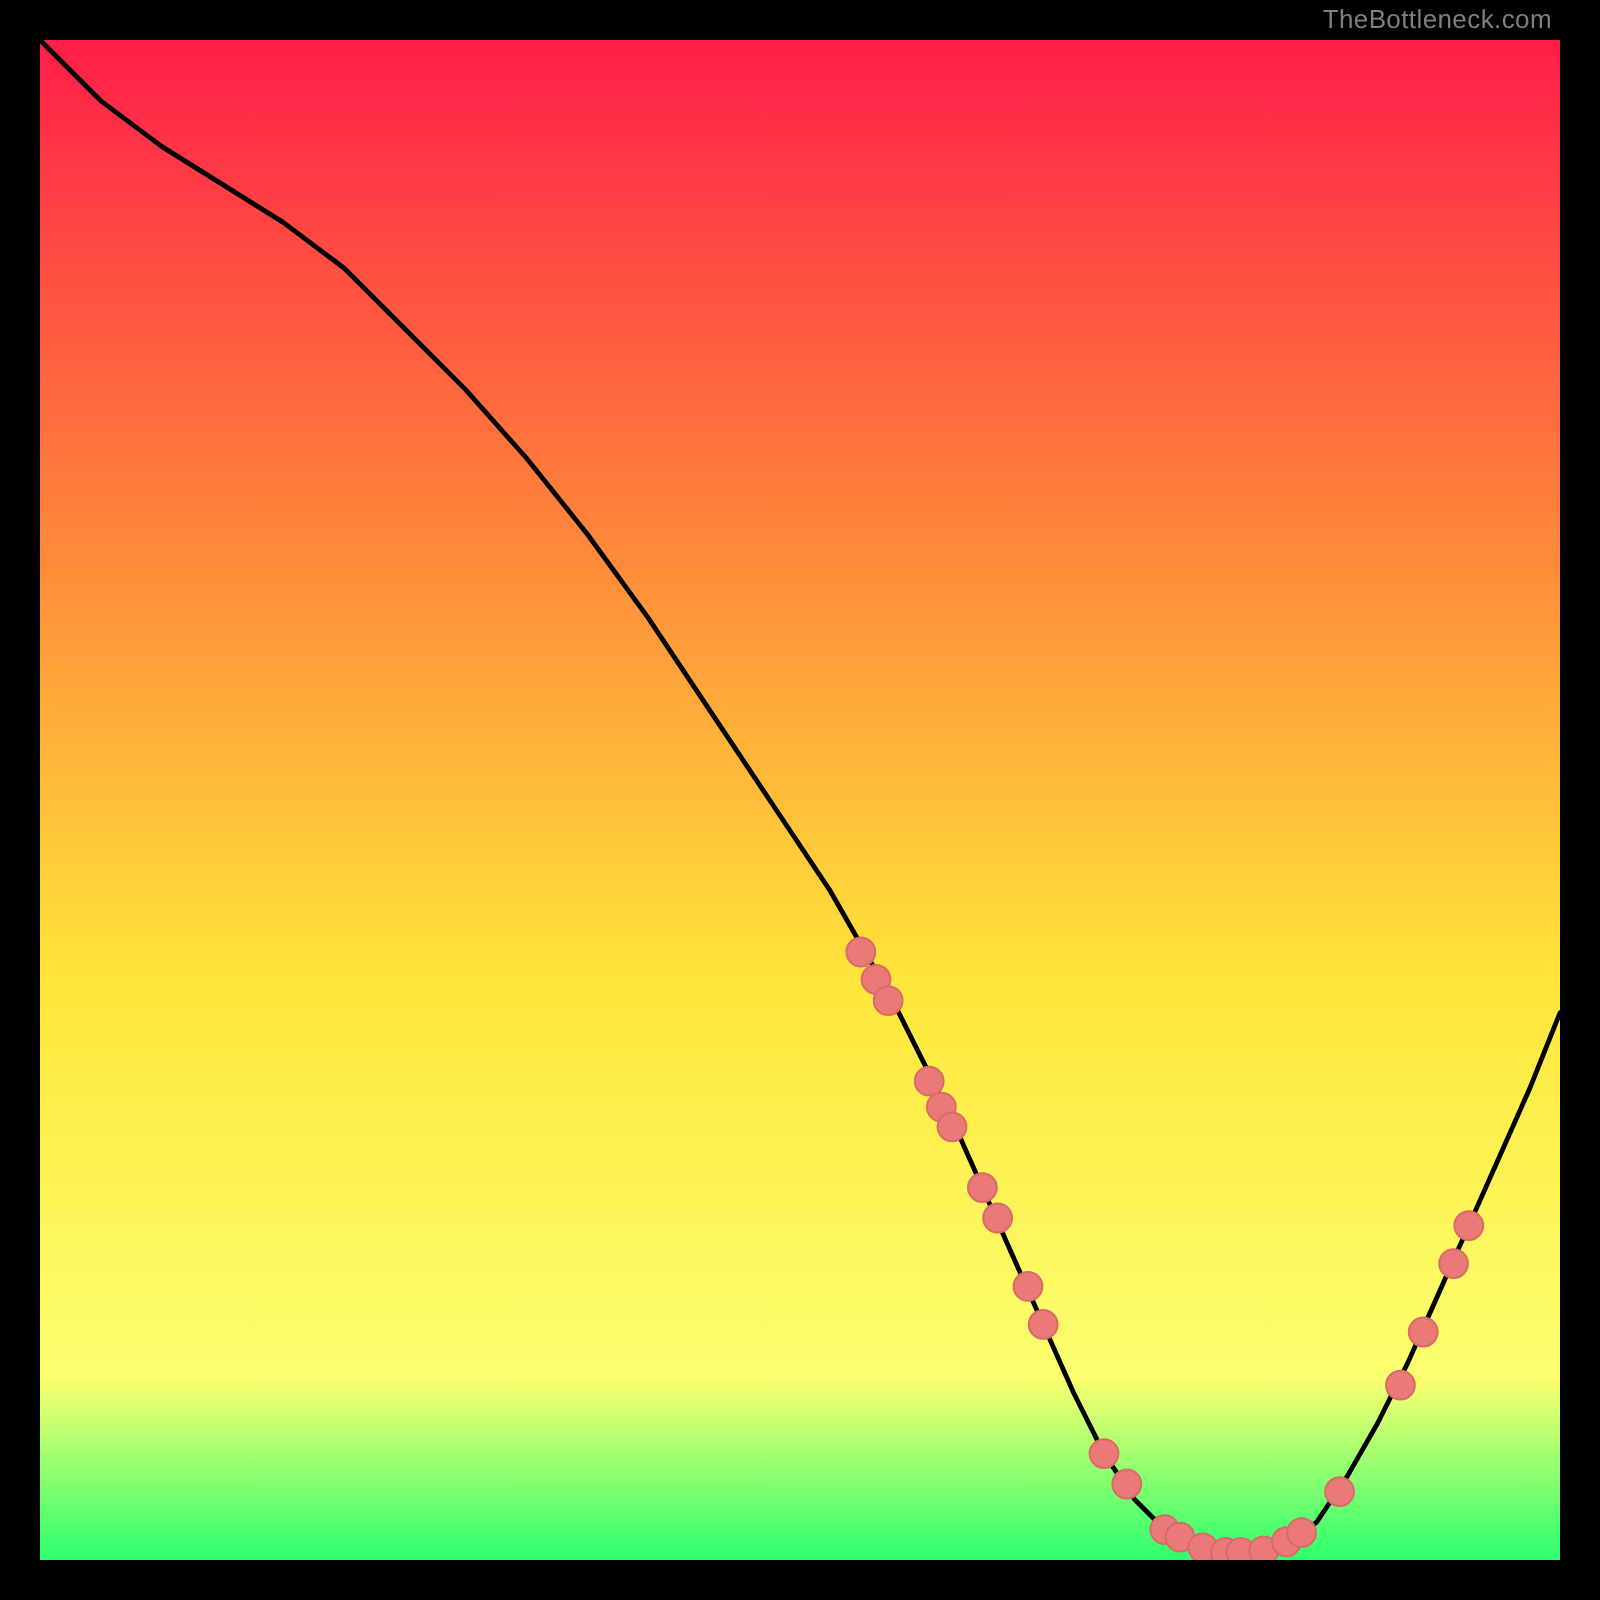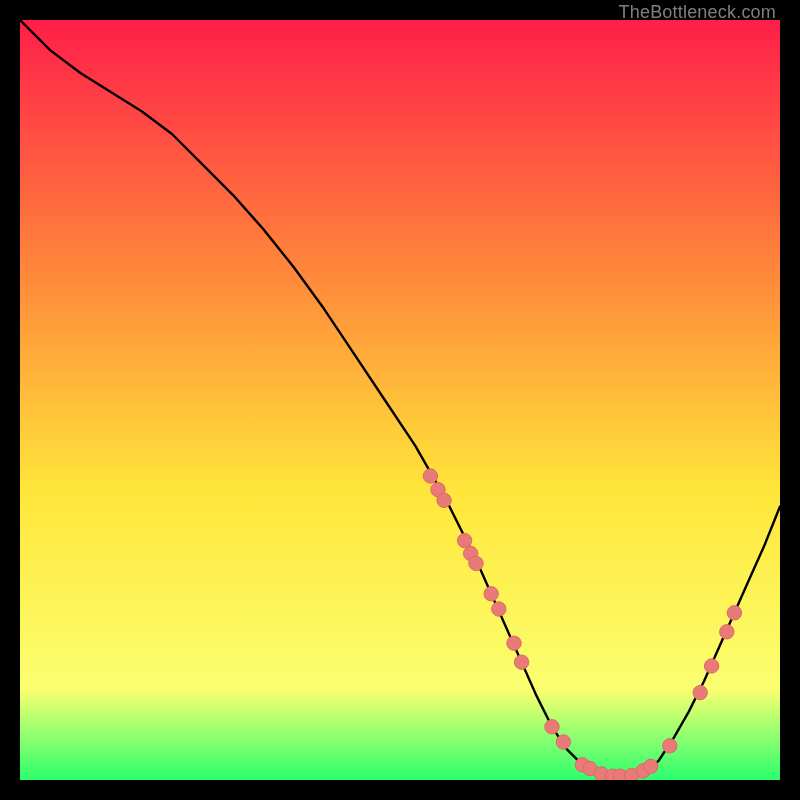--- a/index.html
+++ b/index.html
@@ -24,21 +24,21 @@
     left: 0;
     top: 0;
     width: 760px;
     height: 760px;
   }
   .attribution {
     position: absolute;
     top: 2px;
     right: 24px;
     color: #7f7f7f;
-    font-size: 18px;
+    font-size: 13px;
     font-weight: 400;
     letter-spacing: 0.2px;
   }
   svg { display: block; }
 </style>
 </head>
 <body>
 
 <div class="attribution">TheBottleneck.com</div>
 

